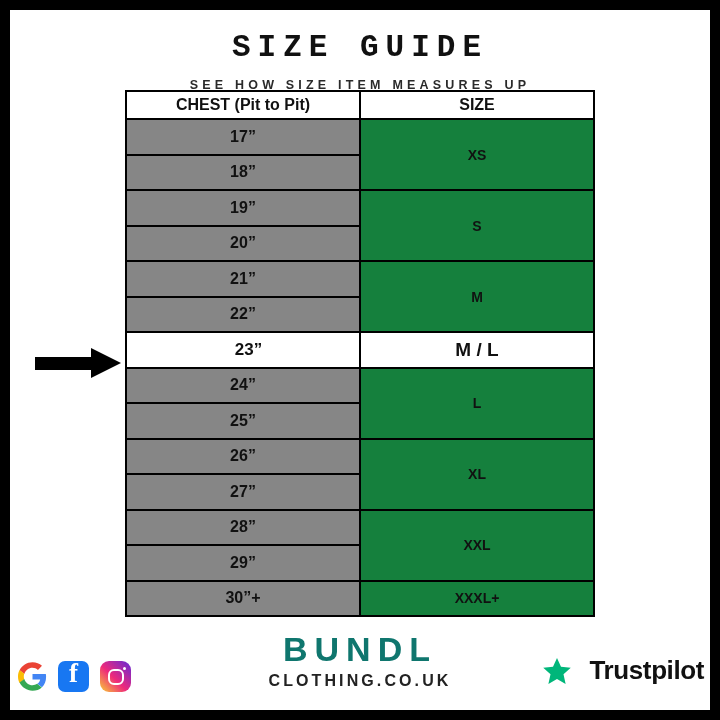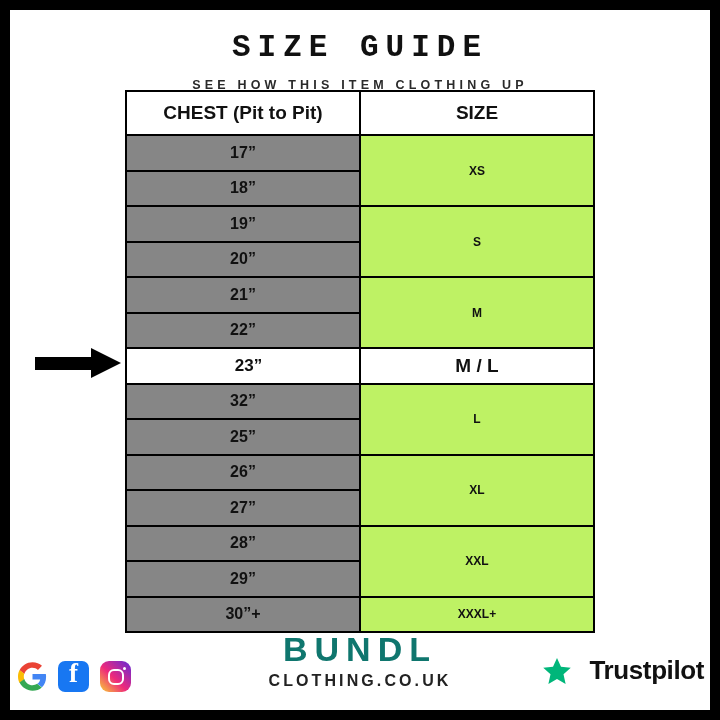--- a/index.html
+++ b/index.html
@@ -50,32 +50,32 @@
     table-layout: fixed;
   }
   table.size-table td, table.size-table th {
     border: 2px solid #000;
     text-align: center;
     color: #111;
     font-weight: bold;
   }
   .hdr td {
     background: #ffffff;
-    height: 44px;
-    font-size: 19px;
+    height: 28px;
+    font-size: 16px;
   }
   .chest-cell {
     background: #868686;
     height: 35.5px;
     font-size: 16px;
     width: 195px;
   }
   .size-cell {
-    background: #bef264;
-    font-size: 12px;
+    background: #15803d;
+    font-size: 14px;
   }
   .highlight .chest-cell,
   .highlight .size-cell {
     background: #ffffff;
   }
   .highlight .chest-cell { font-size: 17px; padding-left: 12px; }
   .highlight .size-cell { font-size: 19px; }
 
   .arrow {
     position: absolute;
@@ -194,21 +194,21 @@
     letter-spacing: -0.4px;
   }
 </style>
 </head>
 <body>
 
 <div id="page">
   <div class="sheet">
 
     <div class="title">SIZE GUIDE</div>
-    <div class="subtitle">SEE HOW THIS ITEM CLOTHING UP</div>
+    <div class="subtitle">SEE HOW SIZE ITEM MEASURES UP</div>
 
     <div class="table-wrap">
       <table class="size-table">
         <tbody>
           <tr class="hdr">
             <td>CHEST (Pit to Pit)</td>
             <td>SIZE</td>
           </tr>
 
           <tr>
@@ -234,21 +234,21 @@
           <tr>
             <td class="chest-cell">22”</td>
           </tr>
 
           <tr class="highlight">
             <td class="chest-cell">23”</td>
             <td class="size-cell">M / L</td>
           </tr>
 
           <tr>
-            <td class="chest-cell">32”</td>
+            <td class="chest-cell">24”</td>
             <td class="size-cell" rowspan="2">L</td>
           </tr>
           <tr>
             <td class="chest-cell">25”</td>
           </tr>
 
           <tr>
             <td class="chest-cell">26”</td>
             <td class="size-cell" rowspan="2">XL</td>
           </tr>

